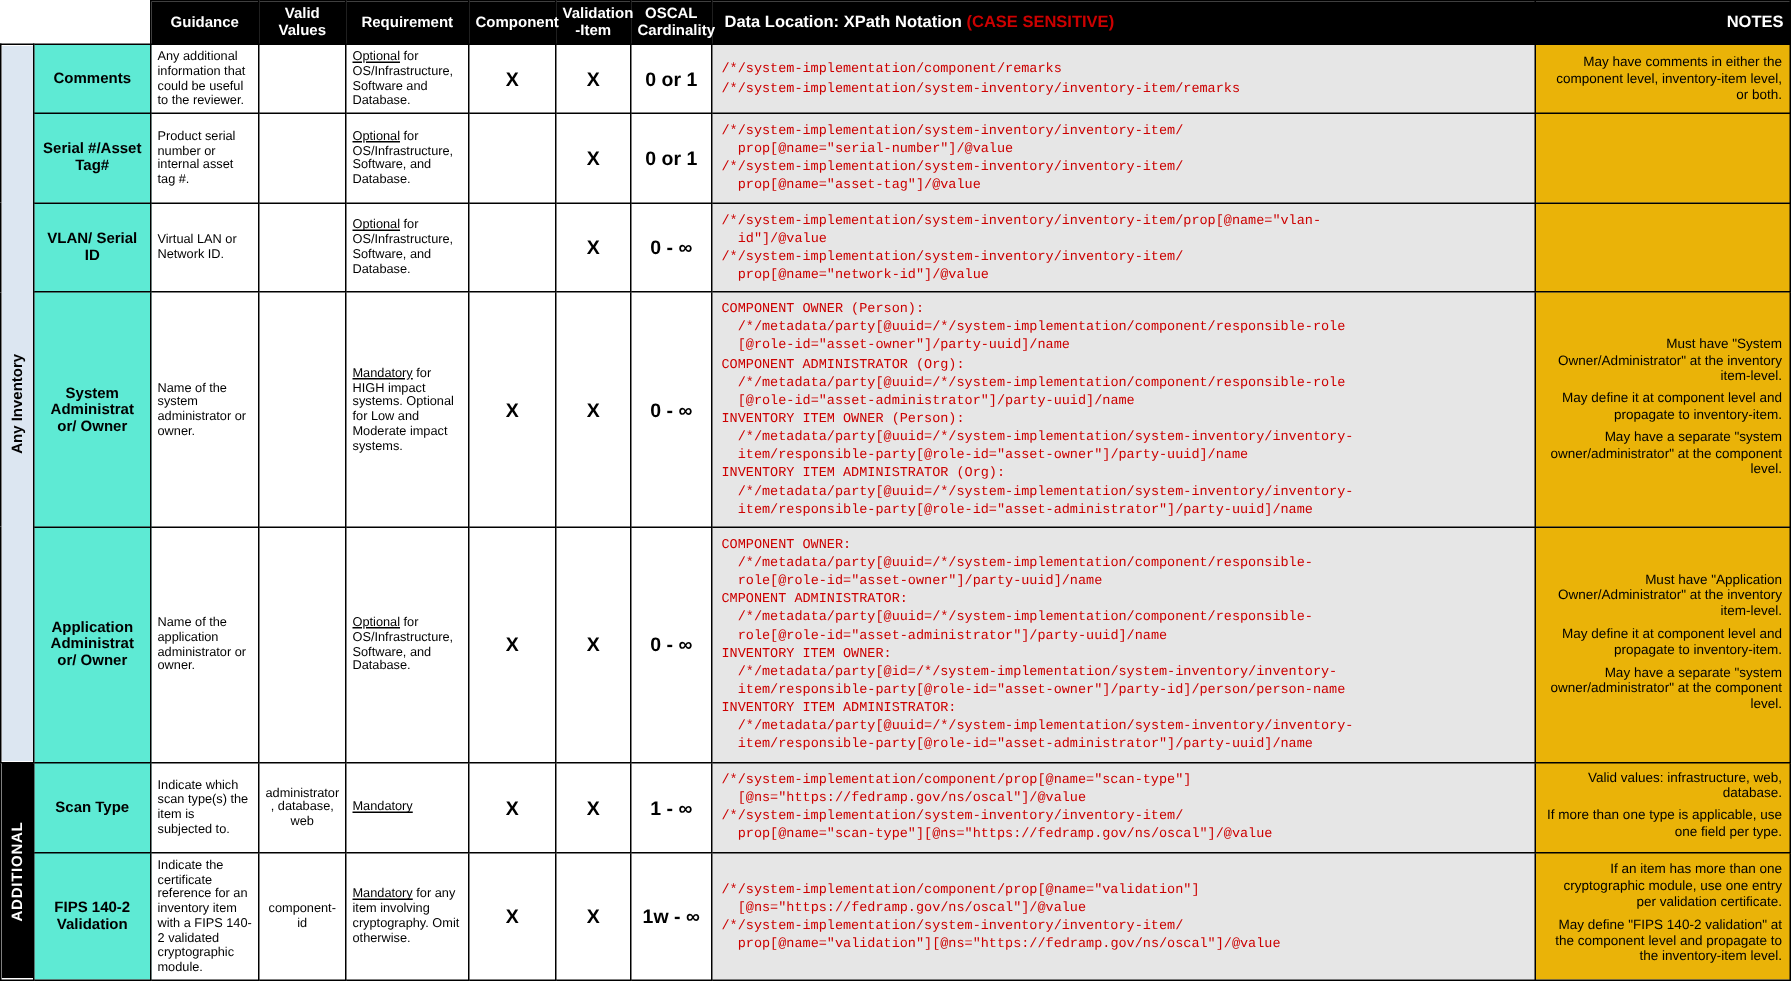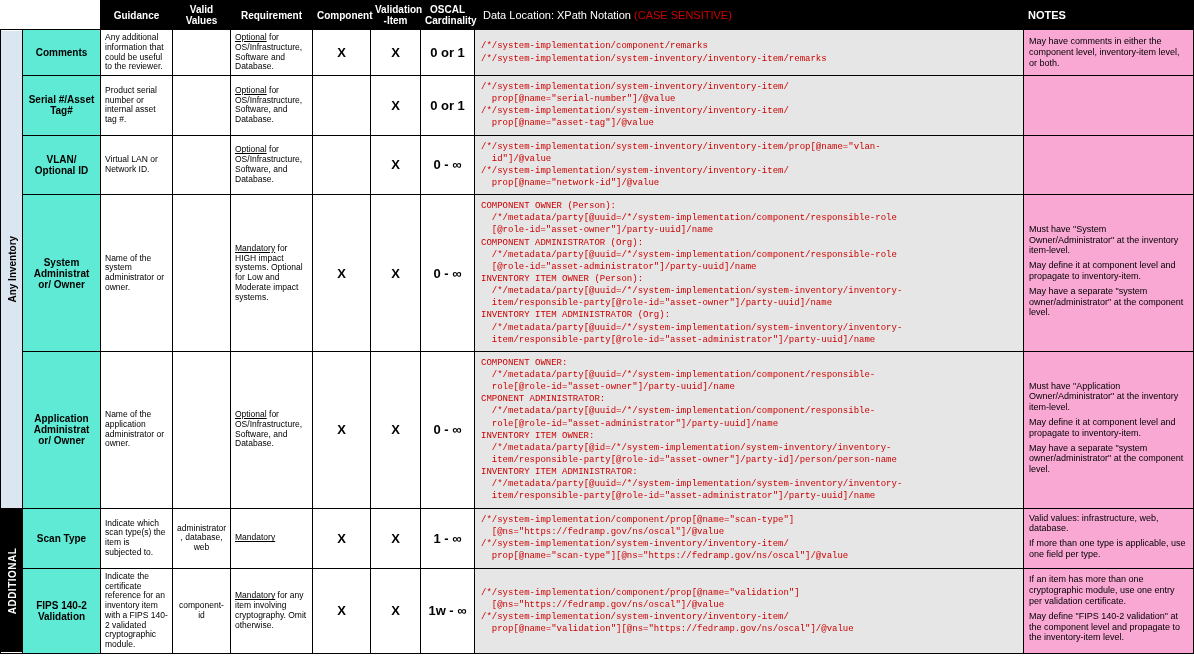--- a/index.html
+++ b/index.html
@@ -1,35 +1,35 @@
 <!DOCTYPE html>
 <html><head>
 <meta charset="utf-8">
 <style>
   * { box-sizing: border-box; margin: 0; padding: 0; }
   body { font-family: Arial, sans-serif; font-size: 9px; background: #fff; width: 1194px; }
   table { border-collapse: collapse; width: 100%; table-layout: fixed; }
   th, td { border: 1px solid #000; padding: 3px 4px; vertical-align: middle; }
   
   .hdr-black { background: #000; color: #fff; font-weight: bold; text-align: center; font-size: 10px; }
-  .hdr-xpath { background: #000; color: #fff; font-weight: normal; text-align: left; font-size: 11px; padding-left: 8px; }
+  .hdr-xpath { background: #000; color: #fff; font-weight: bold; text-align: left; font-size: 11px; padding-left: 8px; }
   .hdr-xpath .cs { color: #cc0000; }
-  .hdr-notes { background: #000; color: #fff; font-weight: bold; text-align: left; font-size: 11px; }
+  .hdr-notes { background: #000; color: #fff; font-weight: bold; text-align: right; font-size: 11px; }
   
   .sidelabel { background: #dce6f1; color: #000; font-weight: bold; text-align: center; writing-mode: vertical-rl; transform: rotate(180deg); font-size: 10px; }
   .sidelabel-dark { background: #000; color: #fff; font-weight: bold; text-align: center; writing-mode: vertical-rl; transform: rotate(180deg); font-size: 10px; letter-spacing: 0.5px; }
   
   .rowname { font-weight: bold; text-align: center; font-size: 10px; background: #5eead4; }
   .guidance { font-size: 8.5px; line-height: 1.15; background: #fff; }
   .valid { text-align: center; font-size: 8.5px; line-height: 1.15; background: #fff; }
   .req { text-align: left; font-size: 8.5px; line-height: 1.15; background: #fff; }
   .req .u { text-decoration: underline; }
   .mark { text-align: center; font-size: 13px; font-weight: bold; background: #fff; }
   .xpath-cell { background: #e6e6e6; font-family: "Courier New", monospace; color: #cc0000; font-size: 9px; line-height: 1.35; white-space: pre-wrap; padding: 5px 6px; margin-left: 48px; }
-  .notes { font-size: 9px; line-height: 1.2; background: #f9a8d4; padding: 4px 5px; }
+  .notes { font-size: 9px; line-height: 1.2; background: #eab308; padding: 4px 5px; text-align: right; }
   .notes p { margin-bottom: 4px; }
   
   col.c-side { width: 22px; }
   col.c-name { width: 78px; }
   col.c-guid { width: 72px; }
   col.c-valid { width: 58px; }
   col.c-req { width: 82px; }
   col.c-comp { width: 58px; }
   col.c-inv { width: 50px; }
   col.c-card { width: 54px; }
@@ -91,21 +91,21 @@
       <td class="mark">X</td>
       <td class="mark">0 or 1</td>
       <td class="xpath-cell">/*/system-implementation/system-inventory/inventory-item/
   prop[@name="serial-number"]/@value
 /*/system-implementation/system-inventory/inventory-item/
   prop[@name="asset-tag"]/@value</td>
       <td class="notes"></td>
     </tr>
 
     <tr>
-      <td class="rowname">VLAN/ Optional ID</td>
+      <td class="rowname">VLAN/ Serial ID</td>
       <td class="guidance">Virtual LAN or Network ID.</td>
       <td class="valid"></td>
       <td class="req"><span class="u">Optional</span><span> for OS/Infrastructure, Software, and Database.</span></td>
       <td class="mark"></td>
       <td class="mark">X</td>
       <td class="mark">0 - ∞</td>
       <td class="xpath-cell">/*/system-implementation/system-inventory/inventory-item/prop[@name="vlan-
   id"]/@value
 /*/system-implementation/system-inventory/inventory-item/
   prop[@name="network-id"]/@value</td>

